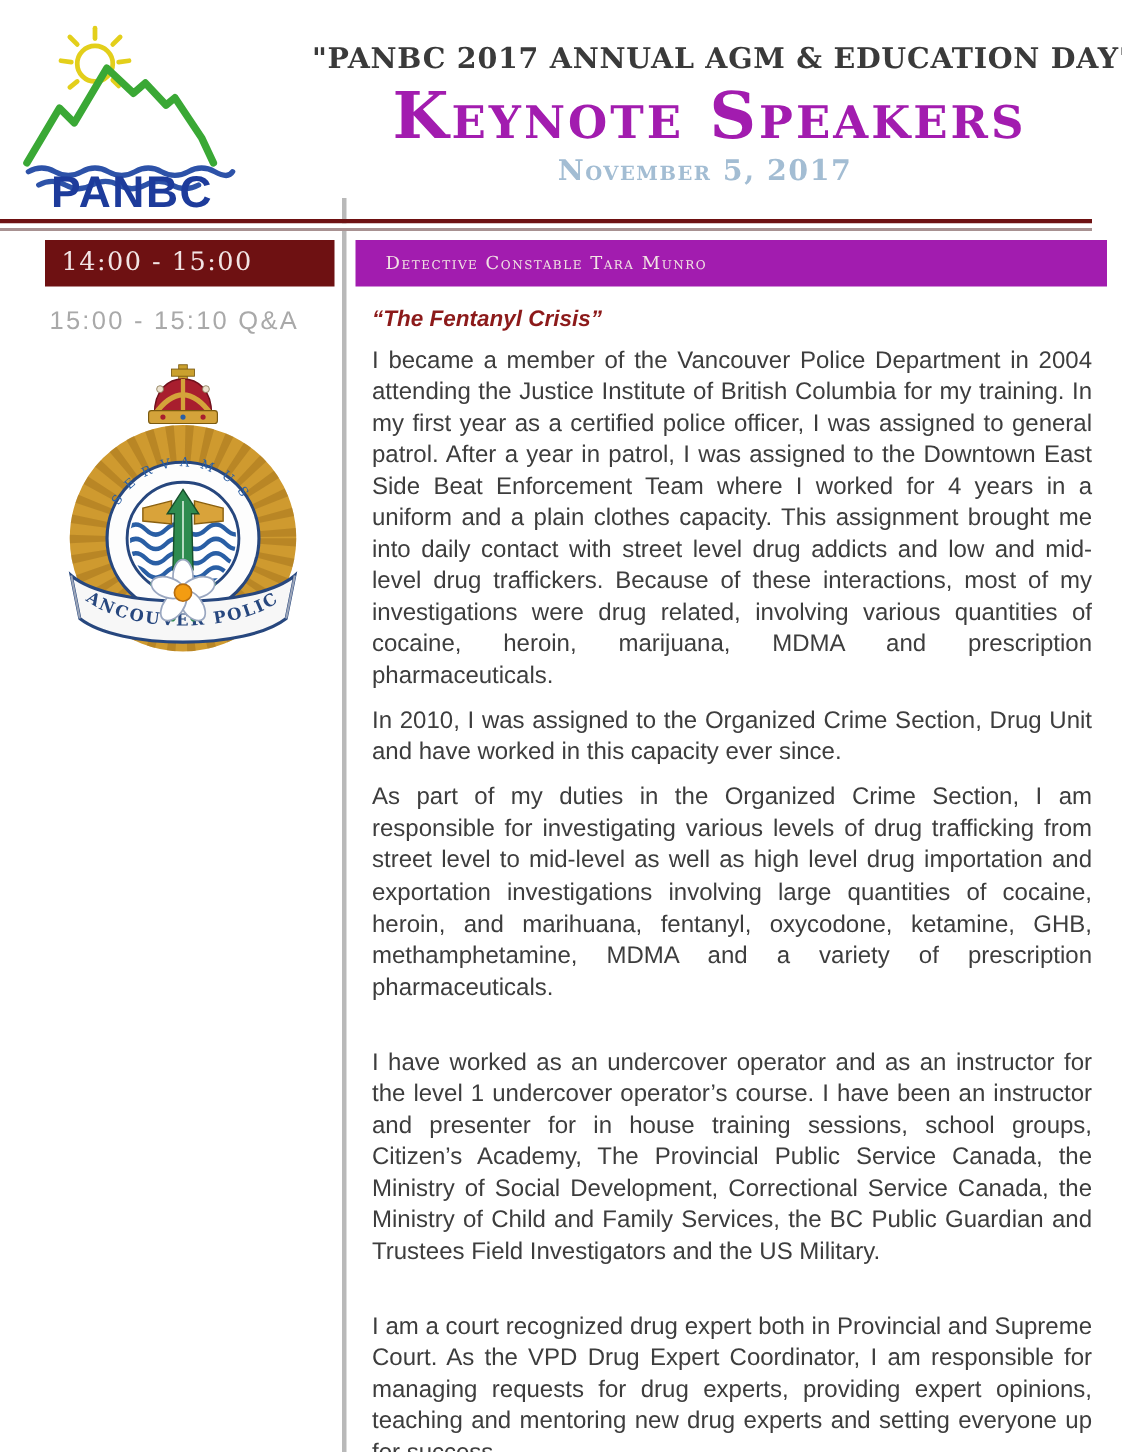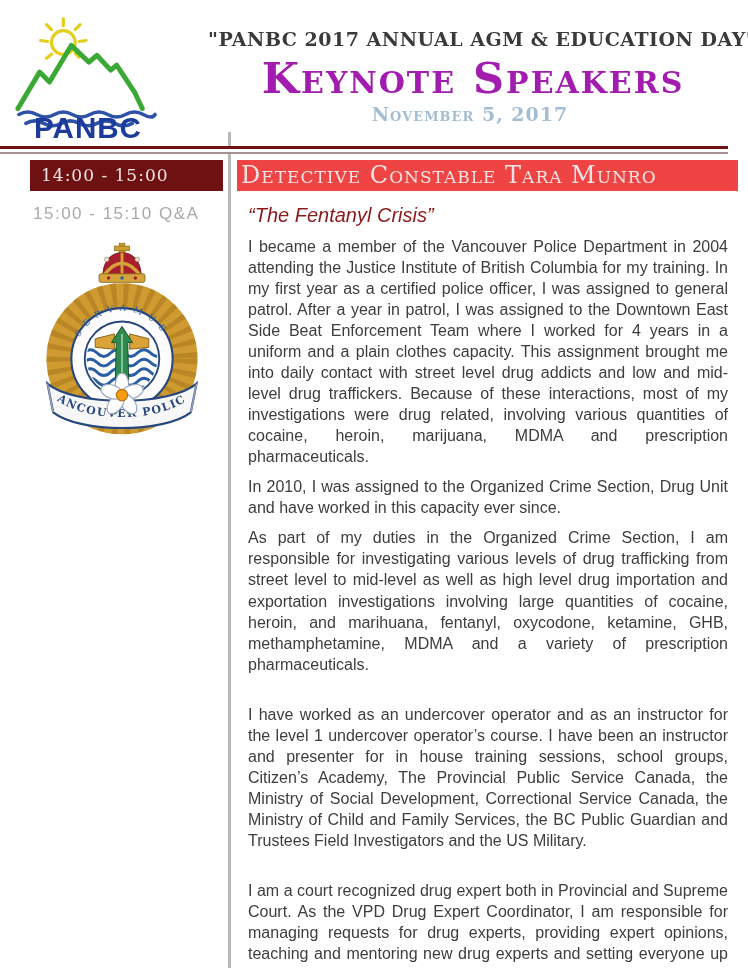--- a/index.html
+++ b/index.html
@@ -38,32 +38,32 @@
   .session { display:flex; position:relative; z-index:1; margin-top:6px; }
   .session.second { margin-top:14px;text-align:center; }
   .col-left { flex:0 0 237px; width:237px; }
   .col-right { flex:1; min-width:0; }
   .time-bar {
     margin-left:30px; width:193px; height:31px; background:#6e1112; color:#f2e4e4;
     font-family:"DejaVu Serif", serif; font-size:17px; line-height:31px;
     padding-left:11px; letter-spacing:1px; white-space:nowrap;
   }
   .speaker-bar {
-    margin-right:10px; height:31px; background:#ef4444; color:#f2e4e4;
+    margin-right:10px; height:31px; background:#a21caf; color:#f2e4e4;
     font-family:"DejaVu Serif", serif; font-variant:small-caps; font-weight:500;
-    font-size:24px; line-height:30px; padding-left:4px; letter-spacing:1px; white-space:nowrap;
+    font-size:12px; line-height:30px; padding-left:20px; letter-spacing:1px; white-space:nowrap;
   }
   .qa {
     margin:13px 0 0 33px; font-family:Liberation Sans, sans-serif; font-size:17px;
     letter-spacing:1.5px; color:#a9a9a9; white-space:nowrap;
   }
   .crest { margin:18px 0 0 36px; width:172px; height:203px; }
 
   .content { padding:0 20px 0 11px; }
-  .talk-title { margin-top:13px; font-size:20px; font-weight:normal; font-style:italic; color:#8c1a1a; }
+  .talk-title { margin-top:13px; font-size:15px; font-weight:bold; font-style:italic; color:#8c1a1a; }
   .content p { margin:9px 0 0 0; font-size:16px; line-height:1.315; color:#3d3d3d; text-align:justify; }
   .content p.sp { margin-top:29px; }
 
   
   .coffee-graphic { margin:12px 0 0 12px; width:300px; height:160px; position:relative; }
   .coffee-graphic svg { position:absolute; left:0; top:0; }
 </style>
 </head>
 <body>
 

